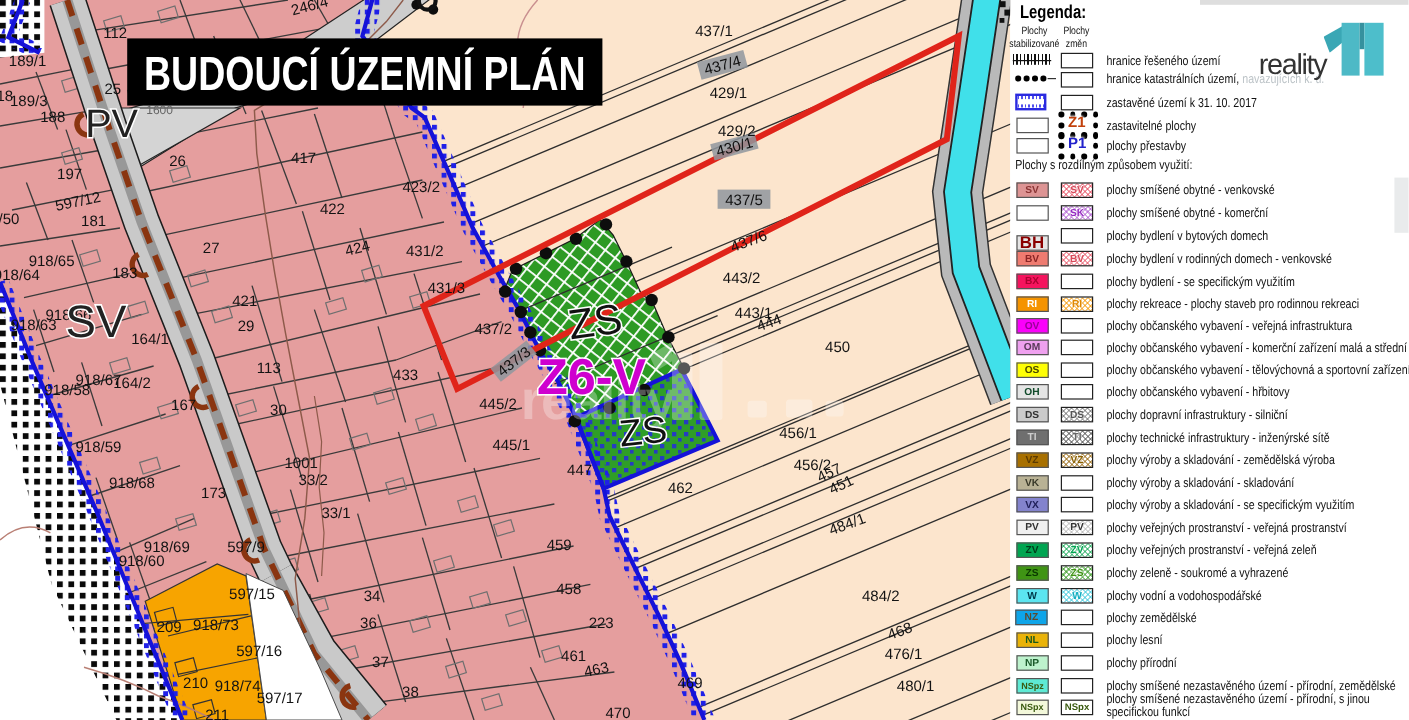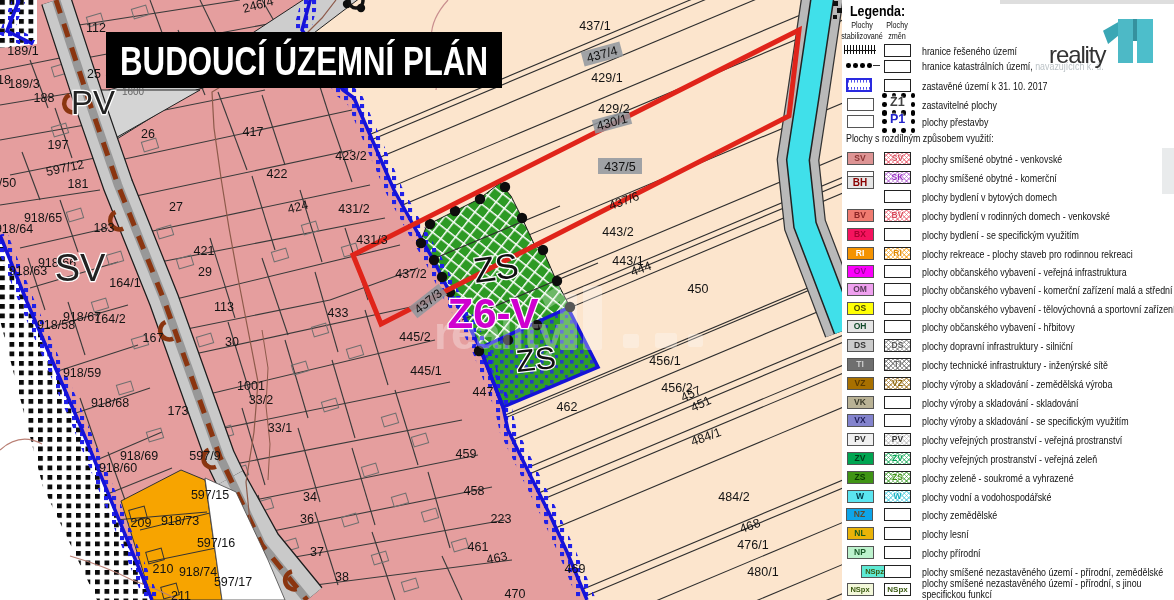--- a/index.html
+++ b/index.html
@@ -392,21 +392,21 @@
         <i style="position:absolute;left:2.0px;top:1.0px;width:4.6px;height:4.6px;background:#000;border-radius:50%"></i>
         <i style="position:absolute;left:11.5px;top:1.0px;width:4.6px;height:4.6px;background:#000;border-radius:50%"></i>
         <i style="position:absolute;left:21.0px;top:1.0px;width:4.6px;height:4.6px;background:#000;border-radius:50%"></i>
         <i style="position:absolute;left:30.5px;top:1.0px;width:4.6px;height:4.6px;background:#000;border-radius:50%"></i>
         <i style="position:absolute;left:2.0px;top:10.0px;width:4.6px;height:4.6px;background:#000;border-radius:50%"></i>
         <i style="position:absolute;left:30.5px;top:10.0px;width:4.6px;height:4.6px;background:#000;border-radius:50%"></i>
         <i style="position:absolute;left:2.0px;top:19.0px;width:4.6px;height:4.6px;background:#000;border-radius:50%"></i>
         <i style="position:absolute;left:11.5px;top:19.0px;width:4.6px;height:4.6px;background:#000;border-radius:50%"></i>
         <i style="position:absolute;left:21.0px;top:19.0px;width:4.6px;height:4.6px;background:#000;border-radius:50%"></i>
         <i style="position:absolute;left:30.5px;top:19.0px;width:4.6px;height:4.6px;background:#000;border-radius:50%"></i>
-        <span style="position:absolute;left:10px;top:3px;font-size:12.5px;font-weight:bold;color:#404040;text-shadow:0 0 2px #fff,0 0 2px #fff,0 0 3px #fff">Z1</span>
+        <span style="position:absolute;left:10px;top:3px;font-size:12.5px;font-weight:bold;color:#c2410c;text-shadow:0 0 2px #fff,0 0 2px #fff,0 0 3px #fff">Z1</span>
       </div>
 <div style="position:absolute;left:80px;top:98.5px;font-size:10.8px;color:#111;white-space:nowrap;transform:scaleX(.82);transform-origin:0 50%;">zastavitelné plochy</div>
 <div class="bx" style="left:4.5px;top:115.0px;background:#fff;border-color:#555;color:#000;font-size:8.5px"></div>
 <div style="position:absolute;left:38px;top:109.0px;width:40px;height:28px">
         <i style="position:absolute;left:2.0px;top:1.0px;width:4.6px;height:4.6px;background:#000;border-radius:50%"></i>
         <i style="position:absolute;left:11.5px;top:1.0px;width:4.6px;height:4.6px;background:#000;border-radius:50%"></i>
         <i style="position:absolute;left:21.0px;top:1.0px;width:4.6px;height:4.6px;background:#000;border-radius:50%"></i>
         <i style="position:absolute;left:30.5px;top:1.0px;width:4.6px;height:4.6px;background:#000;border-radius:50%"></i>
         <i style="position:absolute;left:2.0px;top:10.0px;width:4.6px;height:4.6px;background:#000;border-radius:50%"></i>
         <i style="position:absolute;left:30.5px;top:10.0px;width:4.6px;height:4.6px;background:#000;border-radius:50%"></i>
@@ -416,21 +416,21 @@
         <i style="position:absolute;left:30.5px;top:19.0px;width:4.6px;height:4.6px;background:#000;border-radius:50%"></i>
         <span style="position:absolute;left:10px;top:3px;font-size:12.5px;font-weight:bold;color:#2222cc;text-shadow:0 0 2px #fff,0 0 2px #fff,0 0 3px #fff">P1</span>
       </div>
 <div style="position:absolute;left:80px;top:115.5px;font-size:10.8px;color:#111;white-space:nowrap;transform:scaleX(.82);transform-origin:0 50%;">plochy přestavby</div>
 <div class="bx" style="left:4.5px;top:152.0px;background:#dd9494;border-color:#555;color:#8b3535;font-size:8.5px">SV</div>
 <div class="bx" style="left:42px;top:152.0px;background:repeating-linear-gradient(45deg,rgba(230,70,90,.55) 0 1.2px,transparent 1.2px 3.2px),repeating-linear-gradient(-45deg,rgba(230,70,90,.55) 0 1.2px,transparent 1.2px 3.2px),#fff;border-color:#222;color:#d84a5a;font-size:8.5px;text-shadow:0 0 2px #fff,0 0 2px #fff">SV</div>
 <div style="position:absolute;left:80px;top:152.5px;font-size:10.8px;color:#111;white-space:nowrap;transform:scaleX(.82);transform-origin:0 50%;">plochy smíšené obytné - venkovské</div>
 <div class="bx" style="left:4.5px;top:171.0px;background:#fff;border-color:#555;color:#000;font-size:8.5px"></div>
 <div class="bx" style="left:42px;top:171.0px;background:repeating-linear-gradient(45deg,rgba(160,60,200,.45) 0 1.2px,transparent 1.2px 3.2px),repeating-linear-gradient(-45deg,rgba(160,60,200,.45) 0 1.2px,transparent 1.2px 3.2px),#fff;border-color:#222;color:#962bc2;font-size:8.5px;text-shadow:0 0 2px #fff,0 0 2px #fff">SK</div>
 <div style="position:absolute;left:80px;top:171.5px;font-size:10.8px;color:#111;white-space:nowrap;transform:scaleX(.82);transform-origin:0 50%;">plochy smíšené obytné - komerční</div>
-<div class="bx" style="left:4.5px;top:176px;background:#e5e5e5;border-color:#555;color:#8a0000;font-size:10px">BH</div>
+<div class="bx" style="left:4.5px;top:196px;background:#e5e5e5;border-color:#555;color:#8a0000;font-size:14px">BH</div>
 <div class="bx" style="left:42px;top:190.0px;background:#fff;border-color:#222"></div>
 <div style="position:absolute;left:80px;top:190.5px;font-size:10.8px;color:#111;white-space:nowrap;transform:scaleX(.82);transform-origin:0 50%;">plochy bydlení v bytových domech</div>
 <div class="bx" style="left:4.5px;top:209.0px;background:#ef7b70;border-color:#555;color:#8b2525;font-size:8.5px">BV</div>
 <div class="bx" style="left:42px;top:209.0px;background:repeating-linear-gradient(45deg,rgba(230,70,90,.5) 0 1.2px,transparent 1.2px 3.2px),repeating-linear-gradient(-45deg,rgba(230,70,90,.5) 0 1.2px,transparent 1.2px 3.2px),#fff;border-color:#222;color:#d84a5a;font-size:8.5px;text-shadow:0 0 2px #fff,0 0 2px #fff">BV</div>
 <div style="position:absolute;left:80px;top:209.5px;font-size:10.8px;color:#111;white-space:nowrap;transform:scaleX(.82);transform-origin:0 50%;">plochy bydlení v rodinných domech - venkovské</div>
 <div class="bx" style="left:4.5px;top:228.0px;background:#f5135e;border-color:#555;color:#aa0030;font-size:8.5px">BX</div>
 <div class="bx" style="left:42px;top:228.0px;background:#fff;border-color:#222"></div>
 <div style="position:absolute;left:80px;top:228.5px;font-size:10.8px;color:#111;white-space:nowrap;transform:scaleX(.82);transform-origin:0 50%;">plochy bydlení - se specifickým využitím</div>
 <div class="bx" style="left:4.5px;top:247.0px;background:#f59300;border-color:#555;color:#ffffff;font-size:8.5px">RI</div>
 <div class="bx" style="left:42px;top:247.0px;background:repeating-linear-gradient(45deg,rgba(245,150,0,.55) 0 1.2px,transparent 1.2px 3.2px),repeating-linear-gradient(-45deg,rgba(245,150,0,.55) 0 1.2px,transparent 1.2px 3.2px),#fff;border-color:#222;color:#e08800;font-size:8.5px;text-shadow:0 0 2px #fff,0 0 2px #fff">RI</div>
@@ -476,21 +476,21 @@
 <div style="position:absolute;left:80px;top:490.5px;font-size:10.8px;color:#111;white-space:nowrap;transform:scaleX(.82);transform-origin:0 50%;">plochy vodní a vodohospodářské</div>
 <div class="bx" style="left:4px;top:508.0px;background:#0ea5e9;border-color:#555;color:#5a4a30;font-size:8.5px">NZ</div>
 <div class="bx" style="left:42px;top:508.0px;background:#fff;border-color:#222"></div>
 <div style="position:absolute;left:80px;top:508.5px;font-size:10.8px;color:#111;white-space:nowrap;transform:scaleX(.82);transform-origin:0 50%;">plochy zemědělské</div>
 <div class="bx" style="left:4.5px;top:527.0px;background:#eab308;border-color:#555;color:#1a5a1a;font-size:8.5px">NL</div>
 <div class="bx" style="left:42px;top:527.0px;background:#fff;border-color:#222"></div>
 <div style="position:absolute;left:80px;top:527.5px;font-size:10.8px;color:#111;white-space:nowrap;transform:scaleX(.82);transform-origin:0 50%;">plochy lesní</div>
 <div class="bx" style="left:4.5px;top:546.0px;background:#bdf2cd;border-color:#555;color:#1a5a2a;font-size:8.5px">NP</div>
 <div class="bx" style="left:42px;top:546.0px;background:#fff;border-color:#222"></div>
 <div style="position:absolute;left:80px;top:546.5px;font-size:10.8px;color:#111;white-space:nowrap;transform:scaleX(.82);transform-origin:0 50%;">plochy přírodní</div>
-<div class="bx" style="left:19px;top:565.0px;background:#5eead4;border-color:#555;color:#3a5a10;font-size:7.5px">NSpz</div>
+<div class="bx" style="left:5px;top:565.0px;background:#5eead4;border-color:#555;color:#3a5a10;font-size:7.5px">NSpz</div>
 <div class="bx" style="left:42px;top:565.0px;background:#fff;border-color:#222"></div>
 <div style="position:absolute;left:80px;top:565.5px;font-size:10.8px;color:#111;white-space:nowrap;transform:scaleX(.82);transform-origin:0 50%;">plochy smíšené nezastavěného území - přírodní, zemědělské</div>
 <div class="bx" style="left:4.5px;top:583.0px;background:#f3f8da;border-color:#555;color:#3a5a10;font-size:7.5px">NSpx</div>
 <div class="bx" style="left:42px;top:583.0px;background:#fff;border-color:#222;color:#3a5a10;font-size:8px">NSpx</div>
 <div style="position:absolute;left:80px;top:578.0px;font-size:10.8px;color:#111;white-space:nowrap;transform:scaleX(.82);transform-origin:0 50%;line-height:11px;">plochy smíšené nezastavěného území - přírodní, s jinou<br>specifickou funkcí</div>
 <div style="position:absolute;left:200px;top:14px;width:132px;height:55px">
 <span style="position:absolute;left:7px;top:27px;font-size:24px;letter-spacing:-1.1px;color:#333">reality</span>
 <div style="position:absolute;left:61px;top:7px;width:17px;height:23px;background:#3aa7b5;clip-path:polygon(0% 42%,100% 0%,100% 58%,30% 100%)"></div>
 <div style="position:absolute;left:76px;top:5px;width:15px;height:44px;background:#4db9c6"></div>
 <div style="position:absolute;left:91px;top:5px;width:4px;height:22px;background:#35919e"></div>

